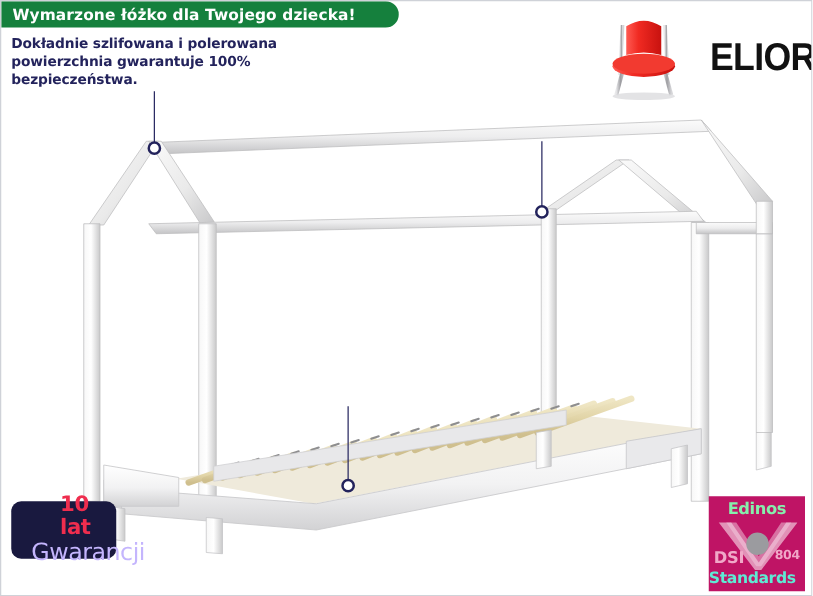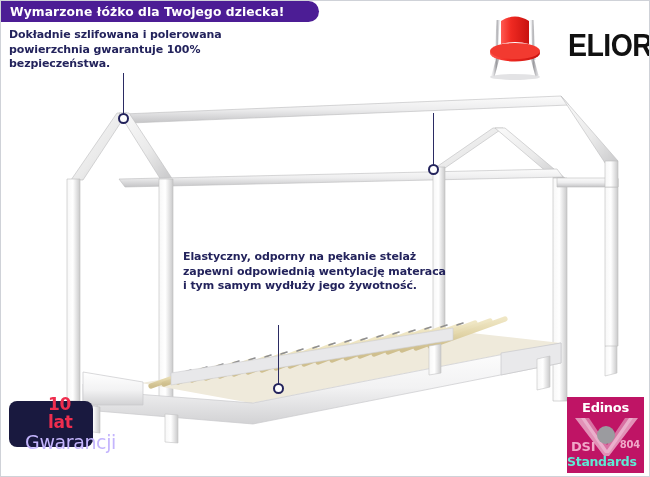--- a/index.html
+++ b/index.html
@@ -8,21 +8,21 @@
     width:650px;height:477px;overflow:hidden;
   }
   #stage{
     position:relative;width:650px;height:477px;background:#ffffff;
     box-sizing:border-box;border:1px solid #cfd2d8;overflow:hidden;
   }
 
   
   .banner{
     position:absolute;left:0;top:0;height:21px;width:318px;
-    background:#4c1d95;color:#ffffff;
+    background:#15803d;color:#ffffff;
     border-top-right-radius:11px;border-bottom-right-radius:11px;
     display:flex;align-items:center;
     padding-left:9px;box-sizing:border-box;
     font-size:12.3px;font-weight:bold;letter-spacing:.1px;
     white-space:nowrap;
   }
 
   
   .callout{
     position:absolute;color:#23235c;font-weight:bold;
@@ -79,21 +79,21 @@
     letter-spacing:-.4px;
   }
 
   
   .edinos{
     position:absolute;left:566px;top:396px;width:77px;height:76px;
     background:#bf1465;overflow:hidden;
   }
   .edinos-title{
     position:absolute;left:0;right:0;top:3px;text-align:center;
-    color:#ffffff;font-size:13px;font-weight:bold;letter-spacing:-.3px;
+    color:#86efac;font-size:13px;font-weight:bold;letter-spacing:-.3px;
   }
   .edinos-v{position:absolute;left:6px;top:19px;width:65px;height:40px;}
   .edinos-dsi{
     position:absolute;left:4px;top:42px;color:#f0a8c8;
     font-size:13px;font-weight:bold;letter-spacing:-.2px;
   }
   .edinos-804{
     position:absolute;right:4px;top:42px;color:#f0a8c8;
     font-size:10px;font-weight:bold;letter-spacing:-.2px;text-align:center;
   }
@@ -225,21 +225,20 @@
 
     <polygon points="560,95 568,104 617,160 608,168" fill="url(#barD)" stroke="#bcbcbe" stroke-width=".6"></polygon>
     <polygon points="604,160 617,160 617,186 604,186" fill="url(#barV)" stroke="#bcbcbe" stroke-width=".6"></polygon>
   </svg>
 
   <div class="banner">
     <span>Wymarzone łóżko dla Twojego dziecka!</span>
   </div>
 
   <div class="callout" id="callout-1">Dokładnie szlifowana i polerowana powierzchnia gwarantuje 100% bezpieczeństwa.</div>
-  <div class="callout" id="callout-3">Elastyczny, odporny na pękanie stelaż zapewni odpowiednią wentylację materaca i tym samym wydłuży jego żywotność.</div>
 
   <div class="leader" id="leader-1"></div>
   <div class="leader" id="leader-2"></div>
   <div class="leader" id="leader-3"></div>
 
   <div class="marker" id="marker-1"></div>
   <div class="marker" id="marker-2"></div>
   <div class="marker" id="marker-3"></div>
 
   <div class="logo">

